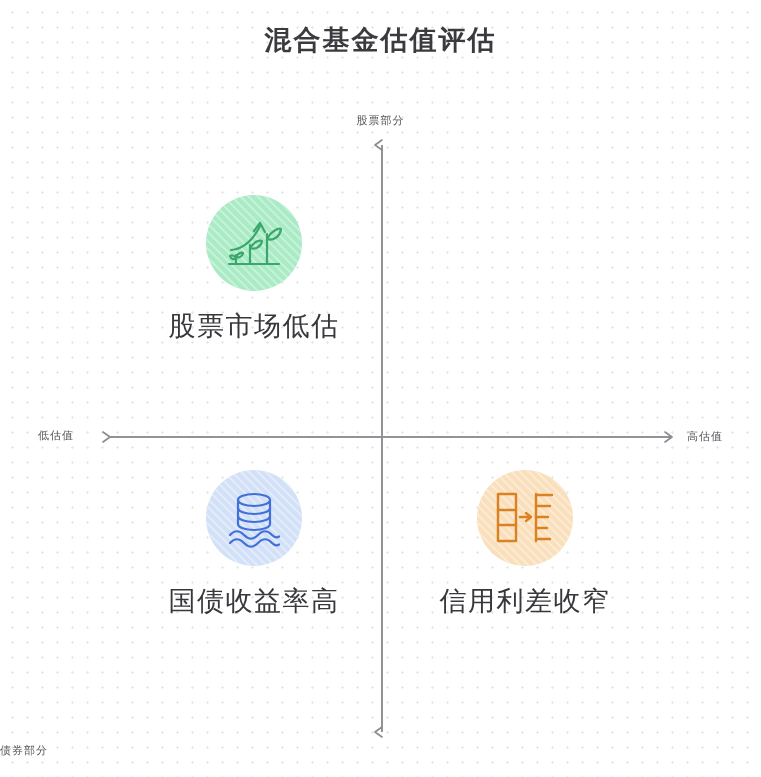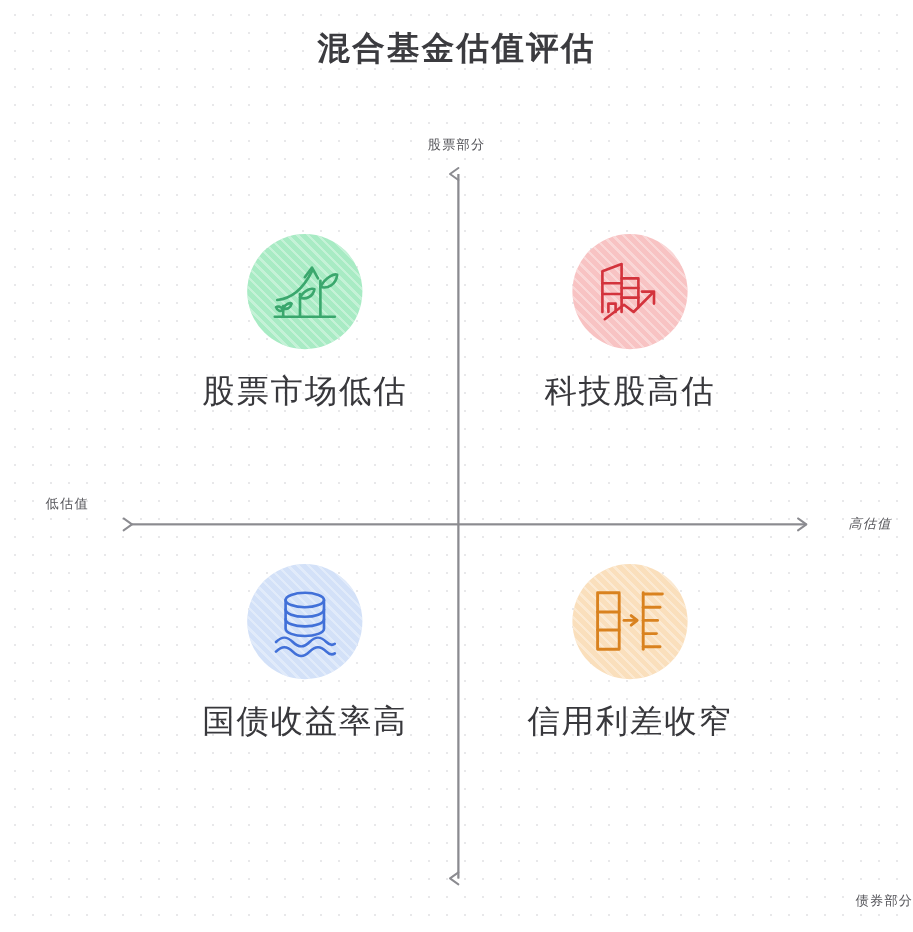--- a/index.html
+++ b/index.html
@@ -45,23 +45,23 @@
 
   .axis-label {
     position: absolute;
     font-family: "Liberation Serif", "DejaVu Serif", serif;
     font-size: 11px;
     color: #56565b;
     white-space: nowrap;
     letter-spacing: 1px;
   }
   #label-top    { top: 113px; left: 0; width: 761px; text-align: center; }
-  #label-bottom { top: 743px; left: 0; width: 761px; text-align: right; }
-  #label-left   { top: 412px; left: 38px; }
-  #label-right  { top: 429px; left: 707px; font-style: italic; }
+  #label-bottom { top: 743px; left: 0; width: 761px; text-align: left; }
+  #label-left   { top: 428px; left: 38px; }
+  #label-right  { top: 429px; left: 687px; }
 
   
   .quad {
     position: absolute;
     width: 230px;
     text-align: center;
   }
   #quad-tl { left: 139px; top: 195px; }
   #quad-tr { left: 410px; top: 195px; }
   #quad-bl { left: 139px; top: 470px; }
@@ -146,40 +146,20 @@
         <path d="M13 45 C15 41 19 40 20 41 C19 45 16 46 13 45 Z"></path>
         <path d="M13 46 C11 43 8 43 7 44 C8 47 11 48 13 46 Z"></path>
 
         <path d="M8 38 C20 37 30 28 37 14"></path>
         <path d="M31 19 L37 11 L42 20"></path>
       </svg>
     </div>
     <div class="quad-label">股票市场低估</div>
   </div>
 
-  <div class="quad" id="quad-tr">
-    <div class="icon-wrap" style="background:#f8c3c3;">
-      <svg width="62" height="62" viewBox="0 0 62 62" fill="none" stroke="#d3333c" stroke-width="2.2" stroke-linecap="round" stroke-linejoin="round">
-
-        <path d="M8 48 L8 14 L24 8 L24 48"></path>
-
-        <path d="M24 20 L38 20 L38 44"></path>
-
-        <line x1="8" y1="24" x2="24" y2="24"></line>
-        <line x1="8" y1="33" x2="24" y2="33"></line>
-        <line x1="24" y1="28" x2="38" y2="28"></line>
-        <line x1="24" y1="36" x2="38" y2="36"></line>
-        <path d="M13 48 L13 41 L19 41 L19 48"></path>
-
-        <path d="M10 54 L26 42 L34 48 L50 32"></path>
-        <path d="M41 31 L51 31 L51 41"></path>
-      </svg>
-    </div>
-    <div class="quad-label">科技股高估</div>
-  </div>
 
   <div class="quad" id="quad-br">
     <div class="icon-wrap" style="background:#fadfbc;">
       <svg width="62" height="62" viewBox="0 0 62 62" fill="none" stroke="#d9821f" stroke-width="2.4" stroke-linecap="round" stroke-linejoin="round">
 
         <rect x="4" y="7" width="18" height="47"></rect>
         <line x1="4" y1="23" x2="22" y2="23"></line>
         <line x1="4" y1="38" x2="22" y2="38"></line>
 
         <path d="M26 30 L36 30"></path>

